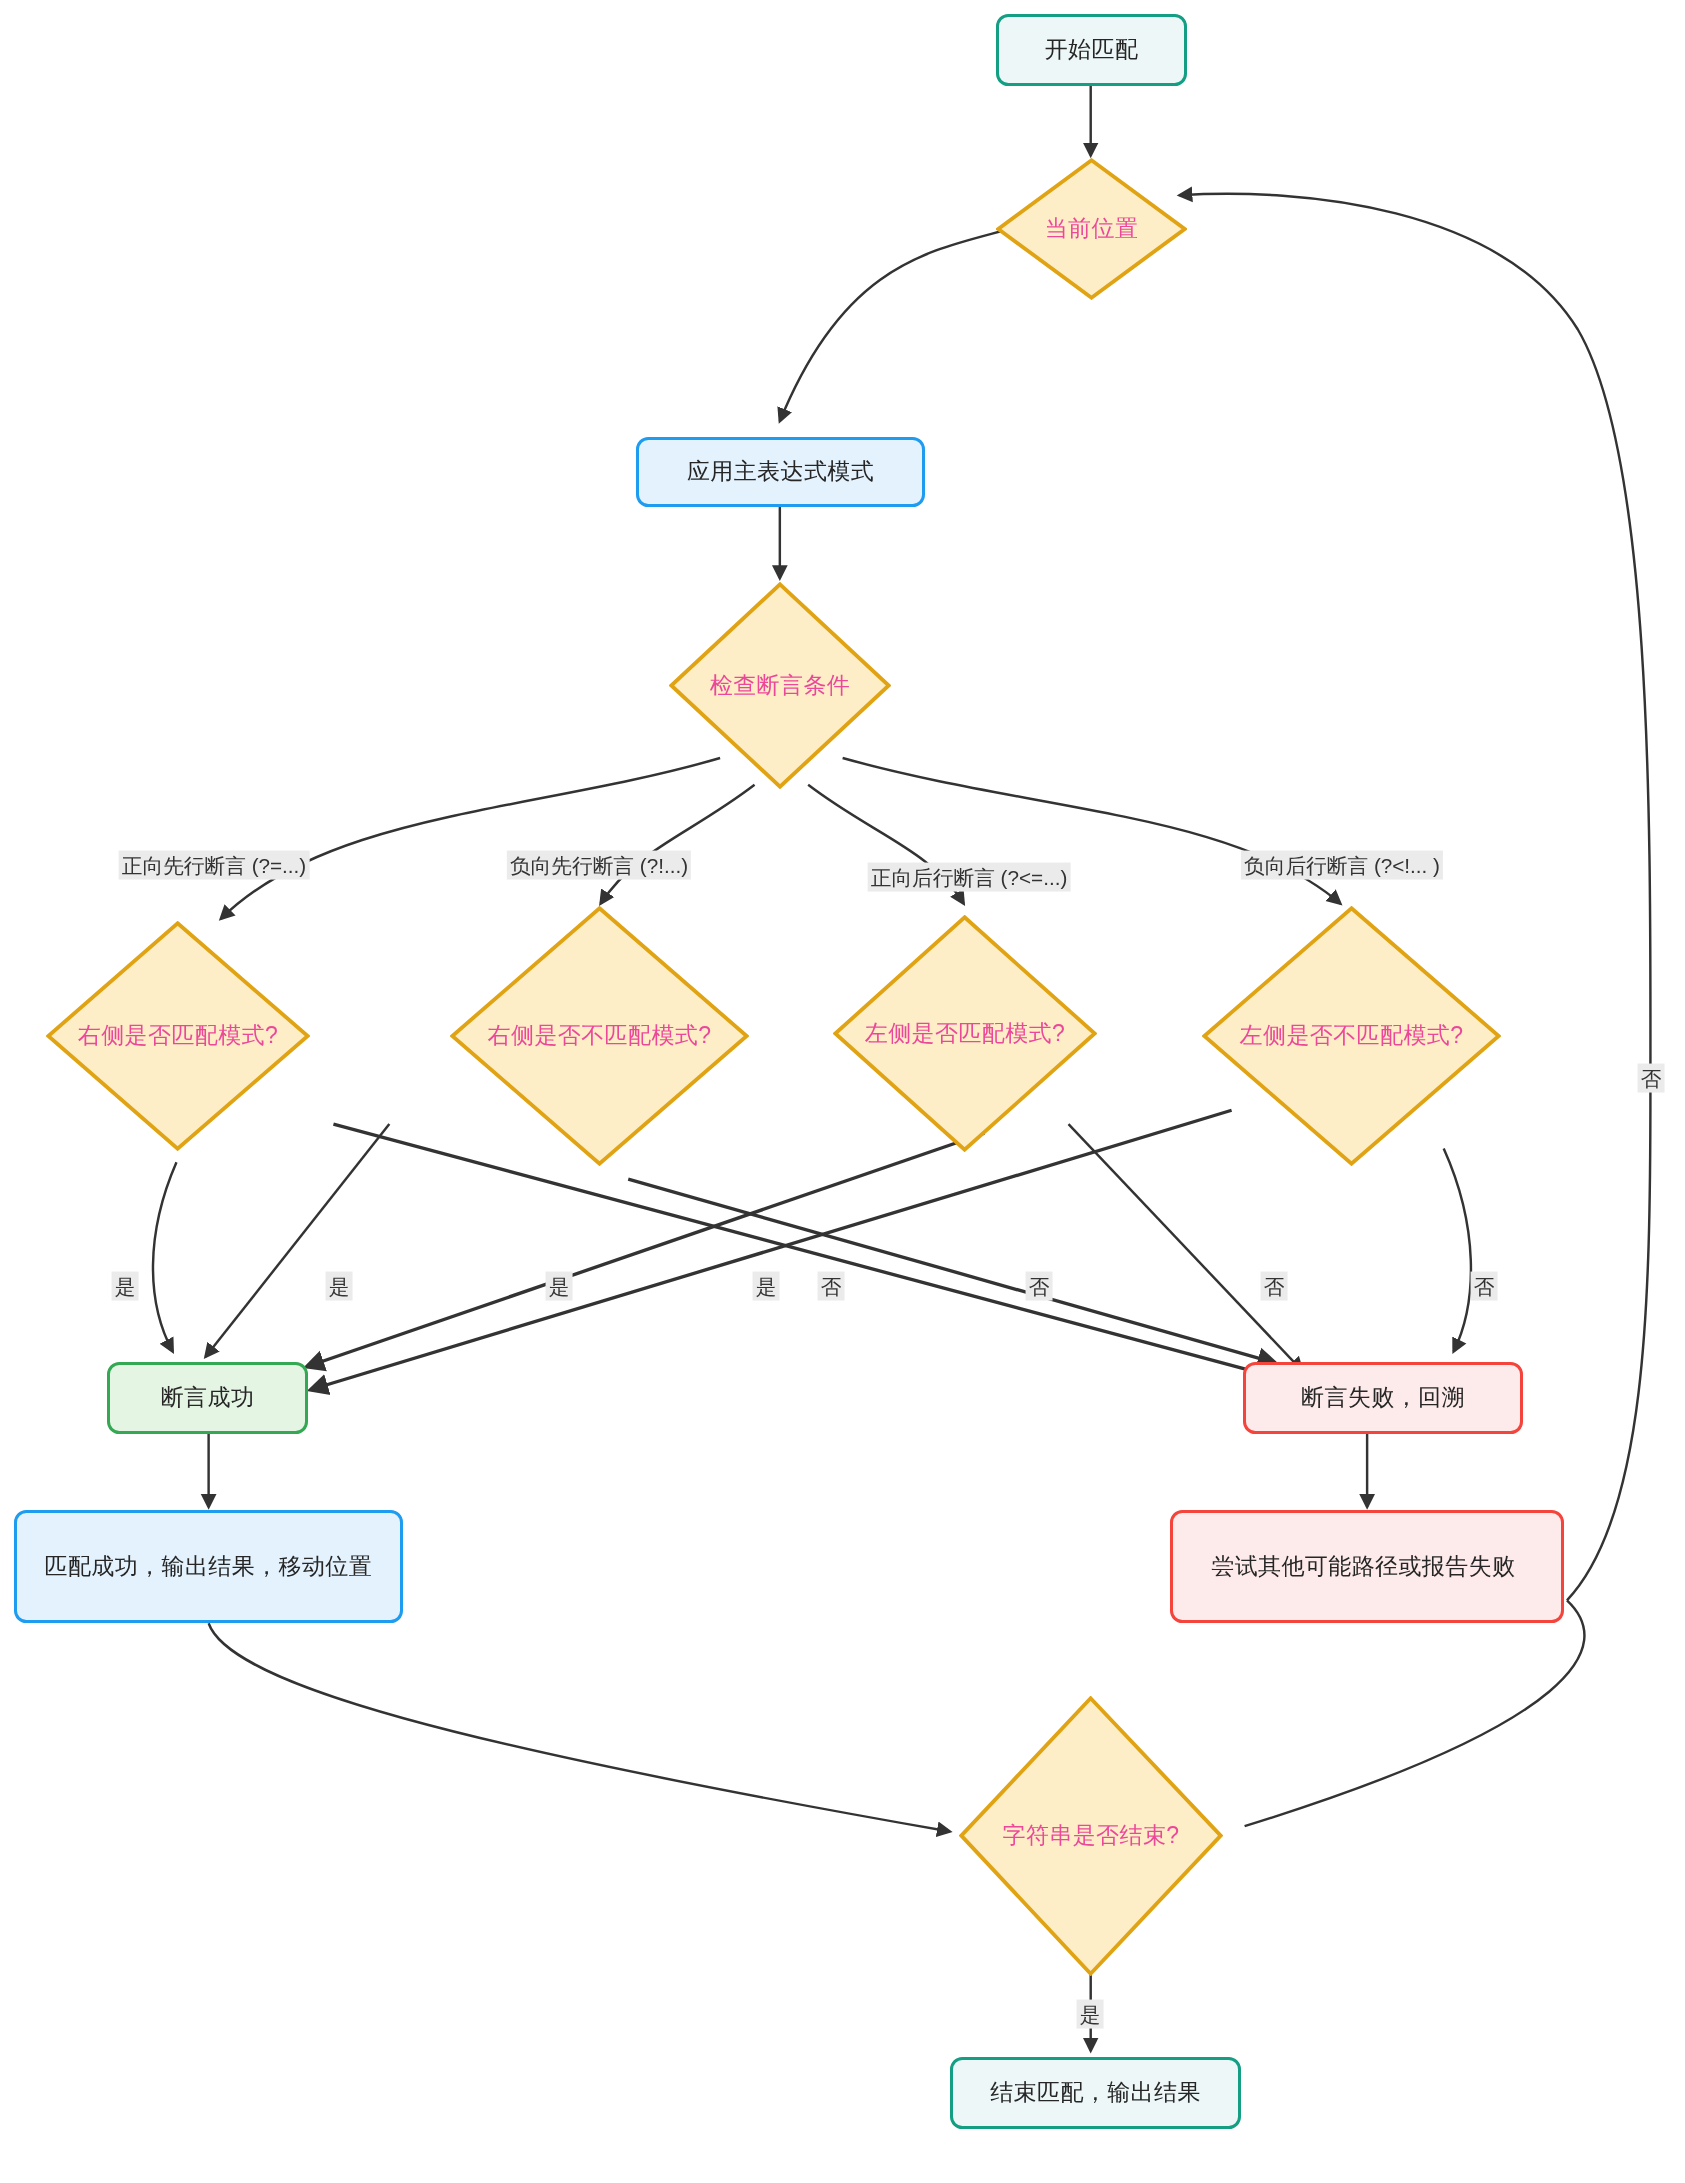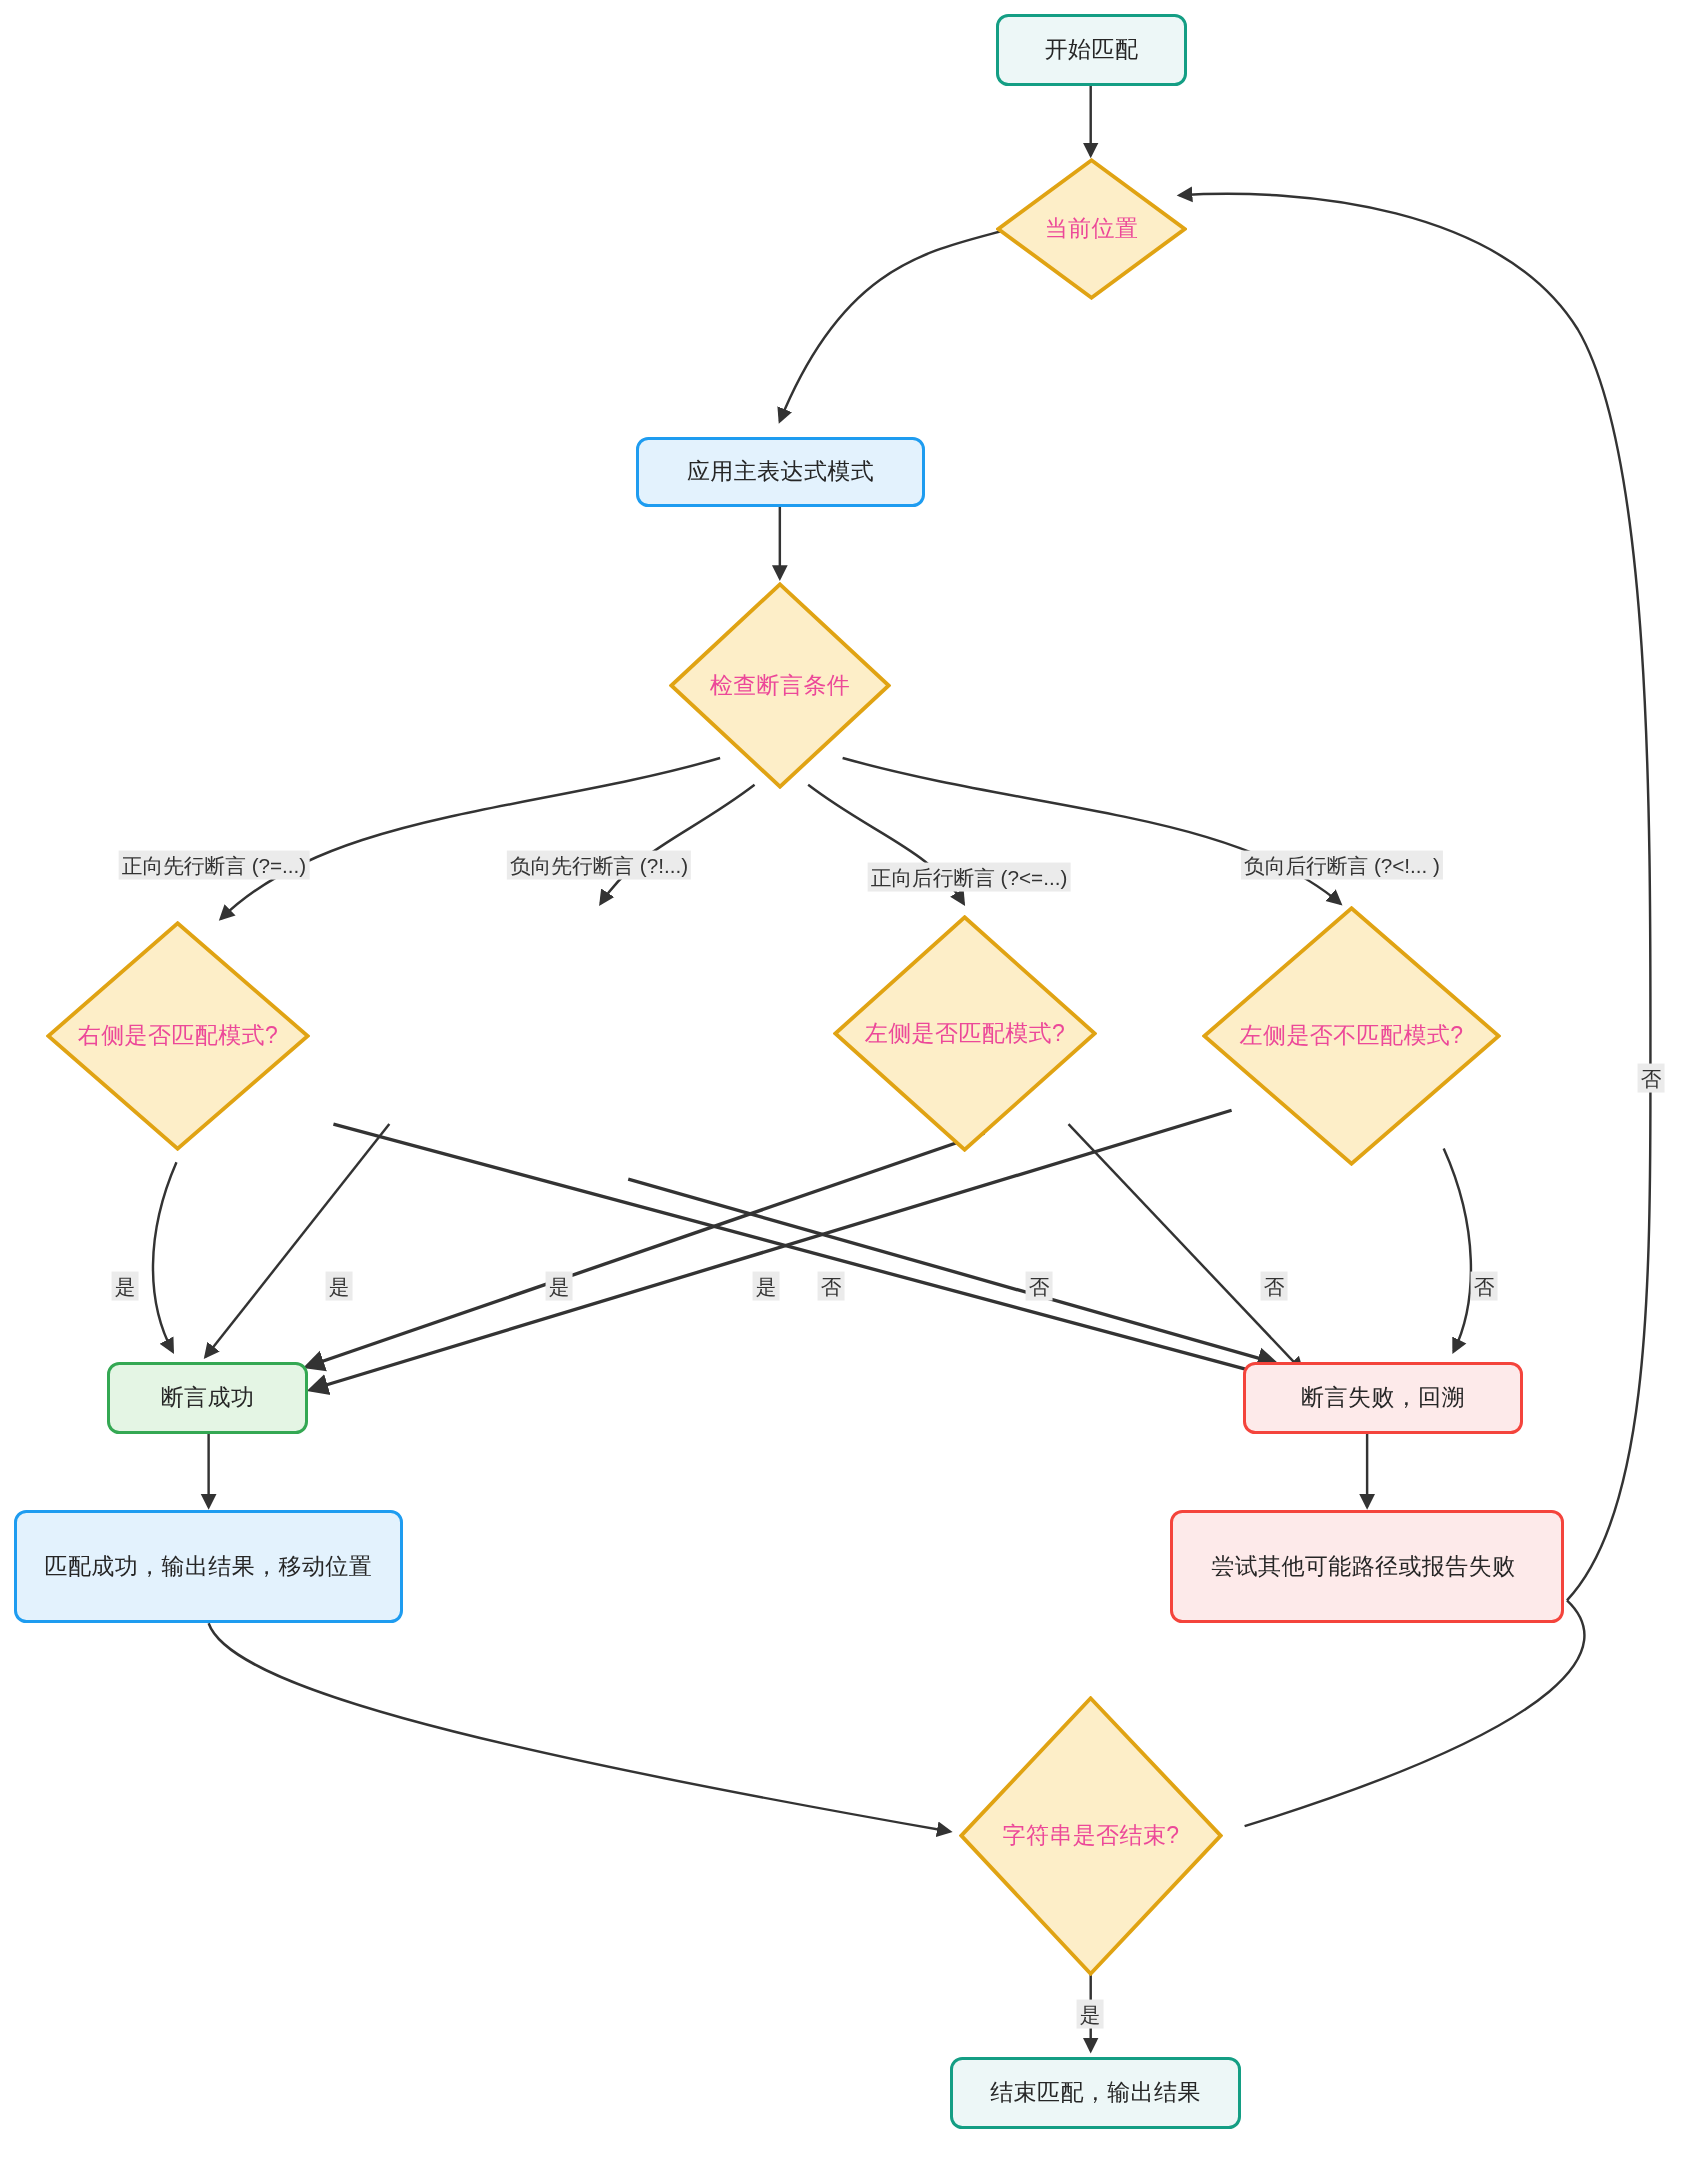--- a/index.html
+++ b/index.html
@@ -186,20 +186,26 @@
     <span class="node-label">检查断言条件</span>
   </div>
 
   <div class="node diamond" style="left:46px; top:921px; width:264px; height:230px;">
     <svg class="dia-shape" viewBox="0 0 345 300" preserveAspectRatio="none">
       <polygon points="172,3 342,150 172,297 3,150" fill="#fdeec8" stroke="#e0a313" stroke-width="5"></polygon>
     </svg>
     <span class="node-label">右侧是否匹配模式?</span>
   </div>
 
+  <div class="node diamond" style="left:450px; top:906px; width:299px; height:260px;">
+    <svg class="dia-shape" viewBox="0 0 390 340" preserveAspectRatio="none">
+      <polygon points="195,3 387,170 195,337 3,170" fill="#fdeec8" stroke="#e0a313" stroke-width="5"></polygon>
+    </svg>
+    <span class="node-label">右侧是否不匹配模式?</span>
+  </div>
 
   <div class="node diamond" style="left:833px; top:915px; width:264px; height:237px;">
     <svg class="dia-shape" viewBox="0 0 345 310" preserveAspectRatio="none">
       <polygon points="172,3 342,155 172,307 3,155" fill="#fdeec8" stroke="#e0a313" stroke-width="5"></polygon>
     </svg>
     <span class="node-label">左侧是否匹配模式?</span>
   </div>
 
   <div class="node diamond" style="left:1202px; top:906px; width:299px; height:260px;">
     <svg class="dia-shape" viewBox="0 0 390 340" preserveAspectRatio="none">

